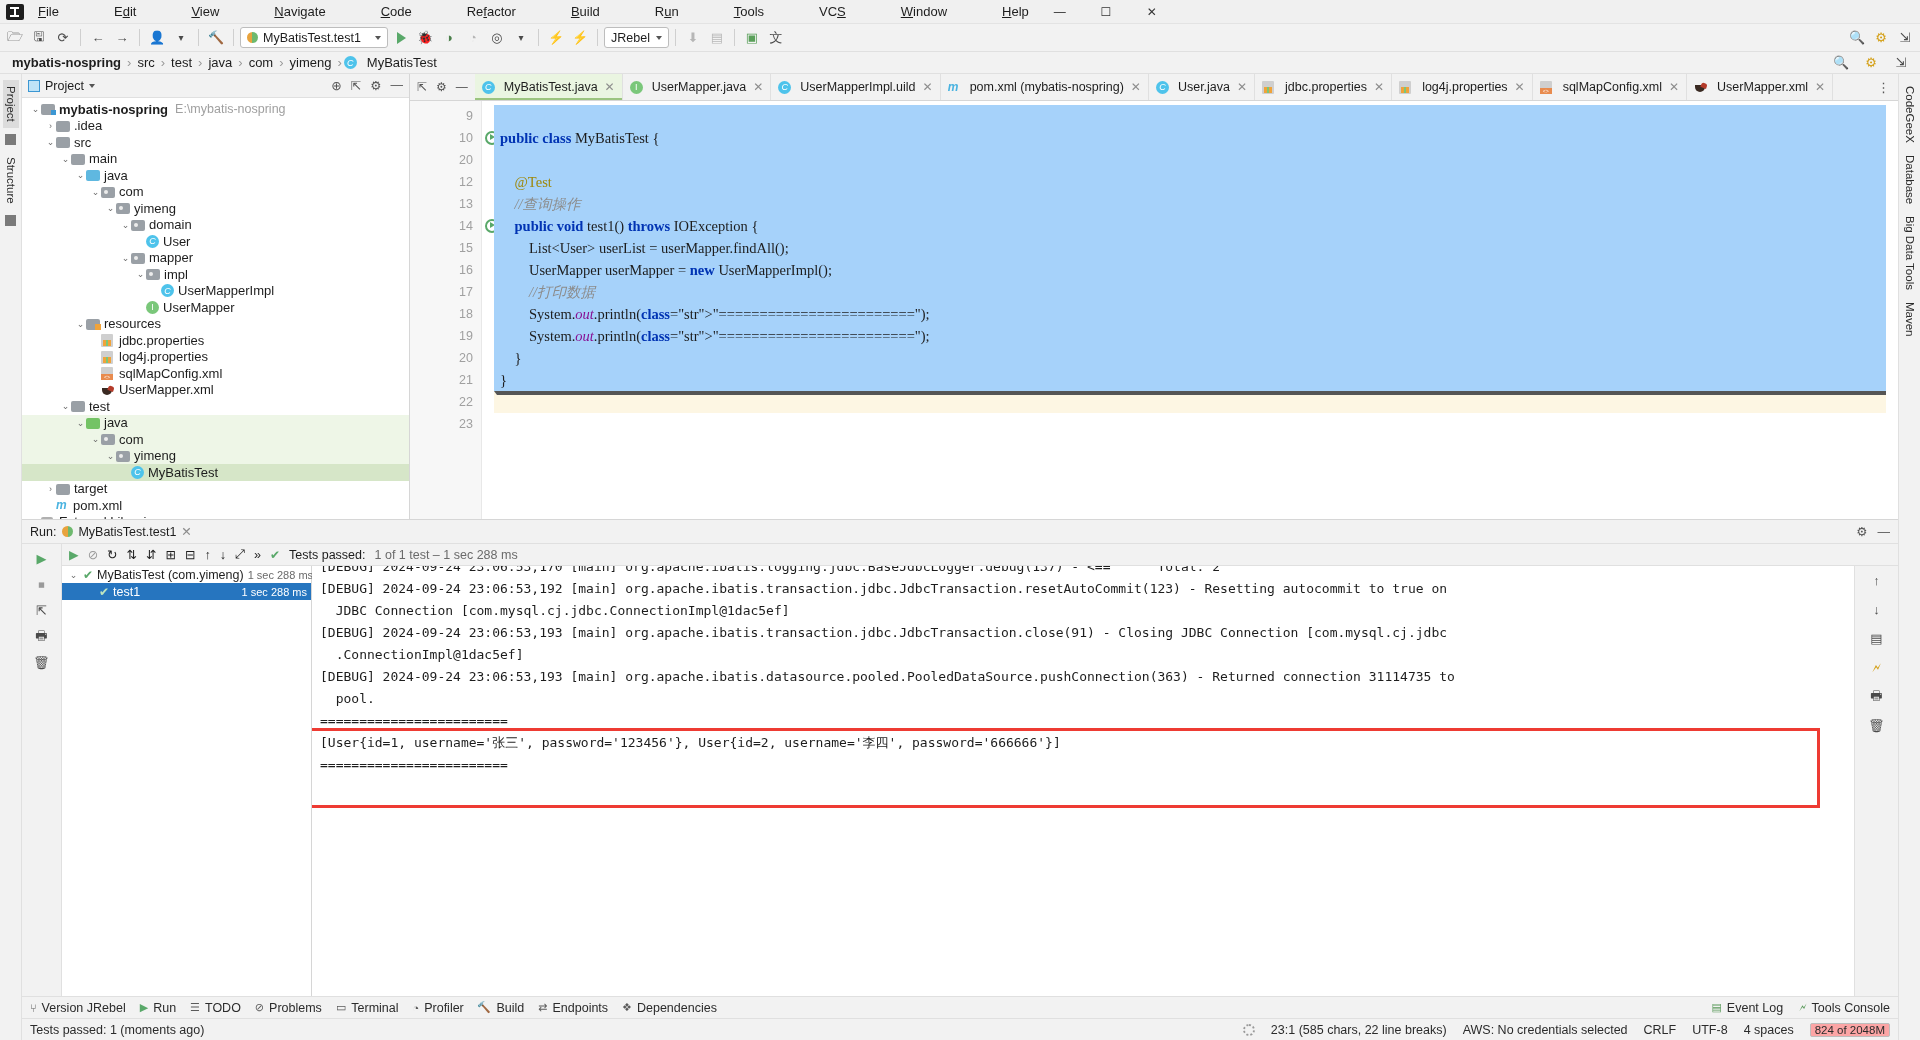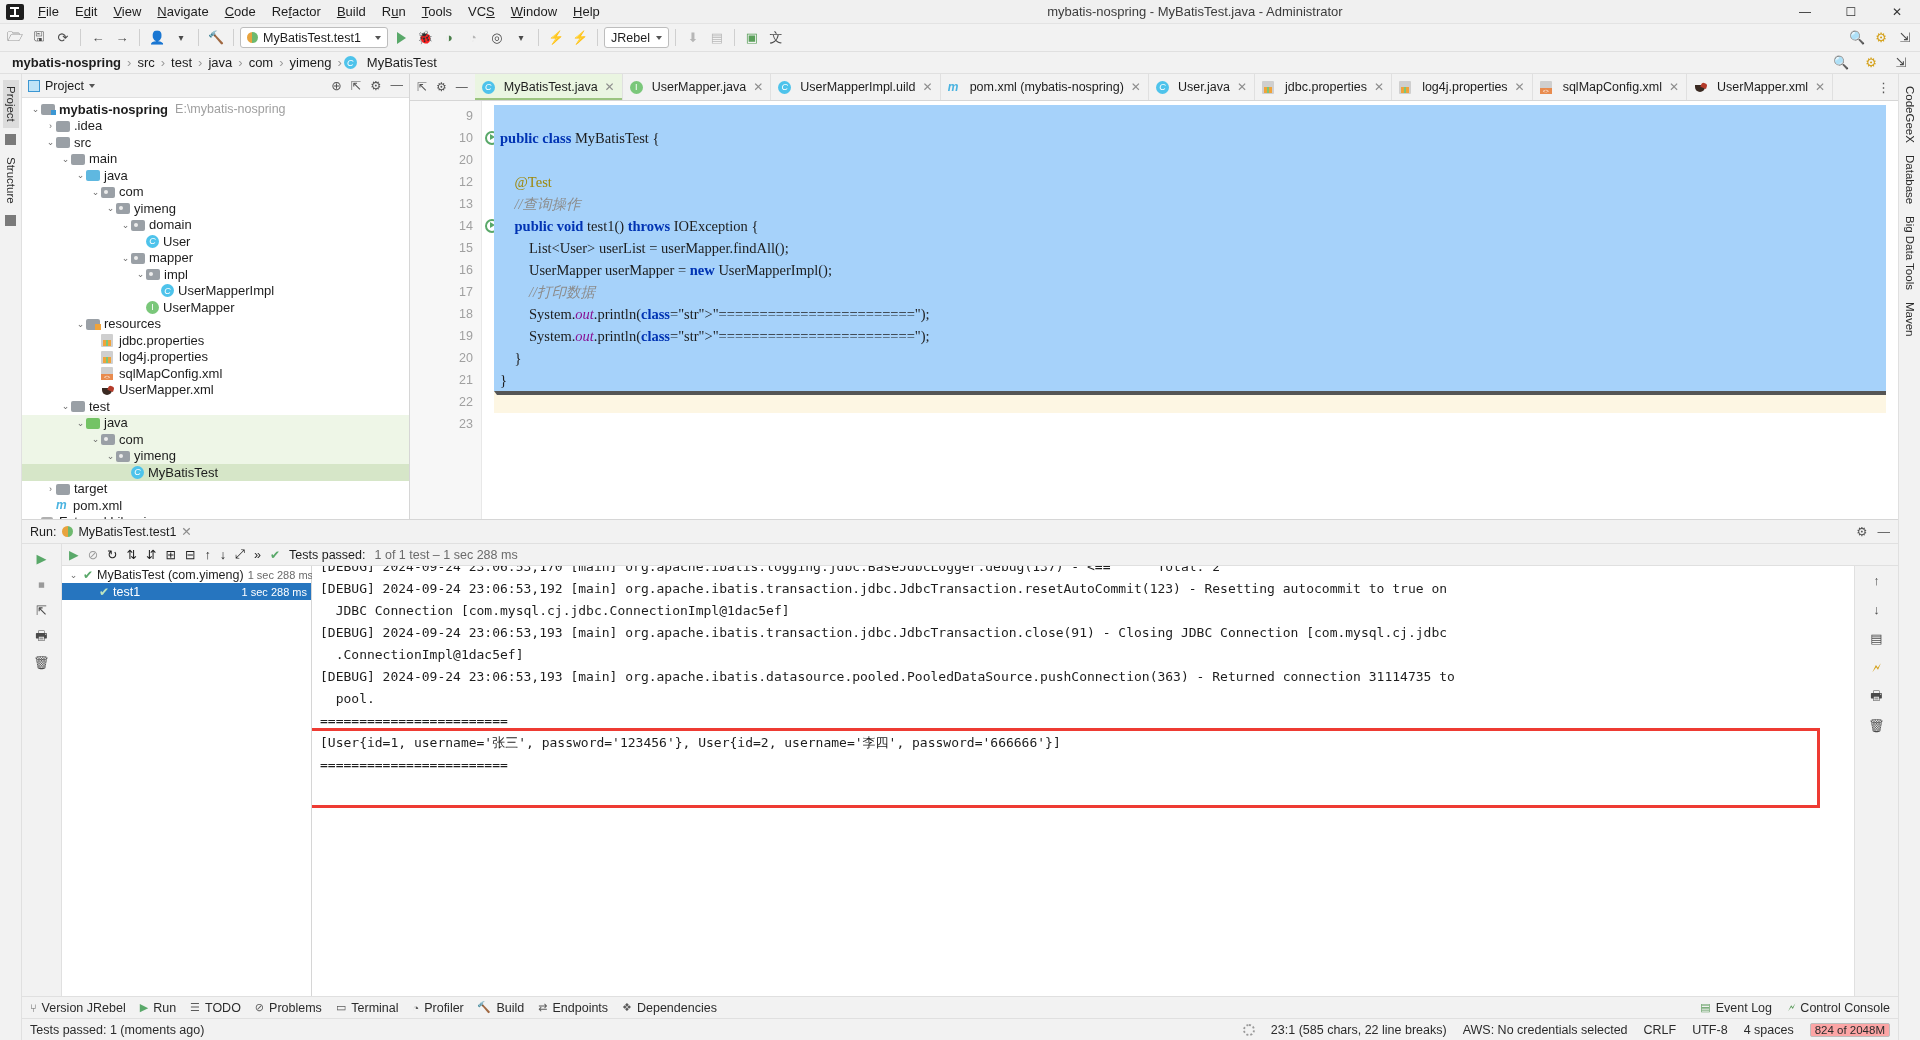--- a/index.html
+++ b/index.html
@@ -21,21 +21,21 @@
     width:18px; height:16px; margin:0 6px 0 6px; background:#1d1d1d; border-radius:2px;
     position:relative; flex:0 0 auto;
   }
   .ij-logo::after{
     content:""; position:absolute; left:4px; top:3px; width:9px; height:2px; background:#fff;
     box-shadow: 0 8px 0 0 #fff;
   }
   .ij-logo::before{
     content:""; position:absolute; left:8px; top:3px; width:2px; height:10px; background:#fff;
   }
-  .menu { display:flex; align-items:flex-start; }
+  .menu { display:flex; align-items:flex-start;gap:39px; }
   .menu .mi {
     padding:3px 8px; font-size:13px; color:#1d1d1d; cursor:default; white-space:nowrap;
   }
   .menu .mi u { text-decoration: underline; }
   #win-title { flex:1; text-align:center; font-size:13px; color:#3c3c3c; }
   .wbtns { display:flex; align-items:center; height:24px; }
   .wbtn { width:46px; height:24px; display:flex; align-items:center; justify-content:center; font-size:12px; color:#333; }
 
   
   #toolbar {
@@ -184,21 +184,20 @@
     <div class="mi"><u>N</u>avigate</div>
     <div class="mi"><u>C</u>ode</div>
     <div class="mi">Re<u>f</u>actor</div>
     <div class="mi"><u>B</u>uild</div>
     <div class="mi">R<u>u</u>n</div>
     <div class="mi"><u>T</u>ools</div>
     <div class="mi">VC<u>S</u></div>
     <div class="mi"><u>W</u>indow</div>
     <div class="mi"><u>H</u>elp</div>
   </div>
-  <div id="win-title">mybatis-nospring - MyBatisTest.java - Administrator</div>
   <div class="wbtns">
     <div class="wbtn">—</div>
     <div class="wbtn">☐</div>
     <div class="wbtn close">✕</div>
   </div>
 </div>
 
 <div id="toolbar">
   <div class="tb">🗁</div>
   <div class="tb">🖫</div>
@@ -727,21 +726,21 @@
           <span style="font-size: 11px; color: rgb(90, 90, 90);">❖</span>
           <span>Dependencies</span>
         </div>
         <div class="right">
           <div class="bt">
             <span style="font-size: 11px; color: rgb(90, 154, 90);">▤</span>
             <span>Event Log</span>
           </div>
           <div class="bt">
             <span style="font-size: 11px; color: rgb(90, 154, 90);">🗲</span>
-            <span>Control Console</span>
+            <span>Tools Console</span>
           </div>
         </div>
       </div>
 
     <div id="statusbar">
       <span>Tests passed: 1 (moments ago)</span>
       <span class="right">
         <span class="spinner"></span>
         <span>23:1 (585 chars, 22 line breaks)</span>
         <span>AWS: No credentials selected</span>

